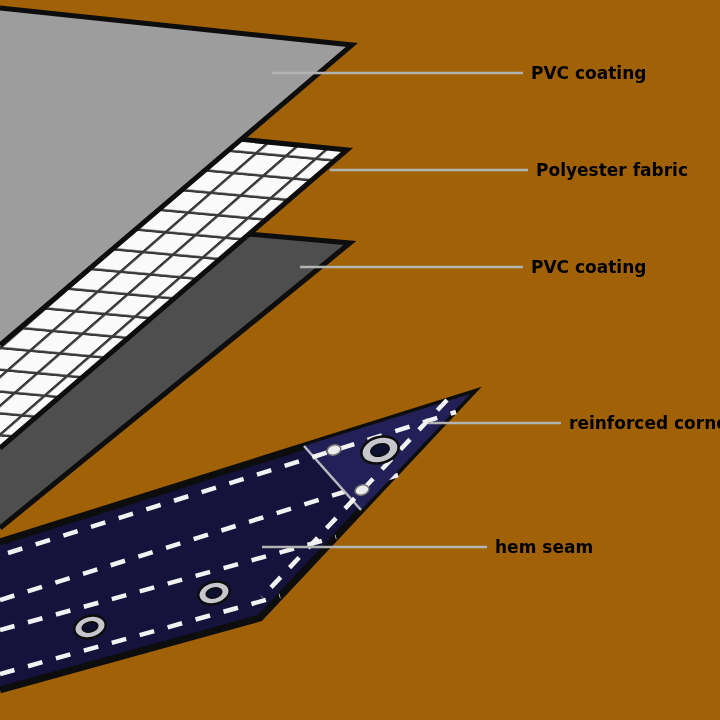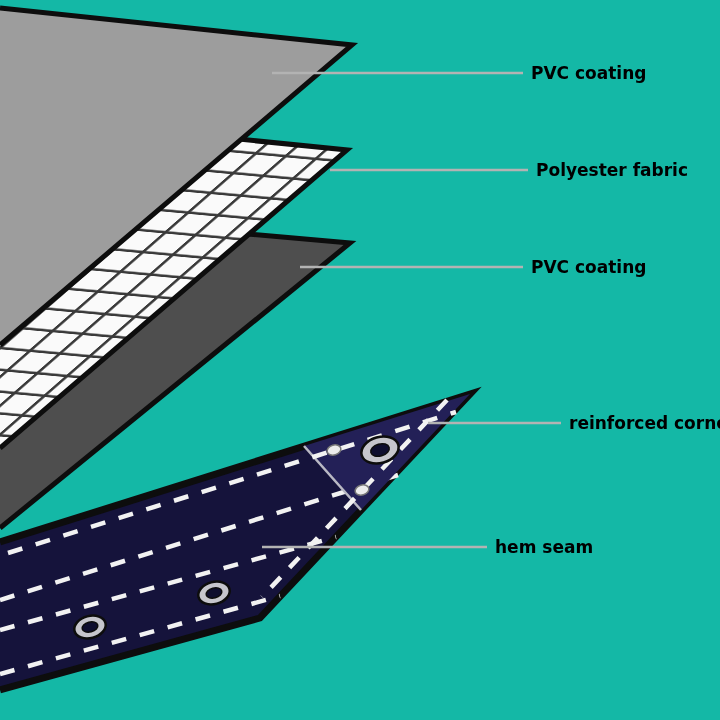--- a/index.html
+++ b/index.html
@@ -1,16 +1,16 @@
 <!DOCTYPE html>
 <html><head>
 <meta charset="utf-8">
 <style>
   html,body{margin:0;padding:0;background:#ffffff;}
-  .wrap{position:relative;width:720px;height:720px;background:#14b8a6;overflow:hidden;}
+  .wrap{position:relative;width:720px;height:720px;background:#a16207;overflow:hidden;}
   svg{display:block;}
   text.lbl{
     font-family:"DejaVu Sans","Liberation Sans",sans-serif;
     font-size:17px;
     font-weight:bold;
     fill:#000000;
   }
 </style>
 </head>
 <body>

